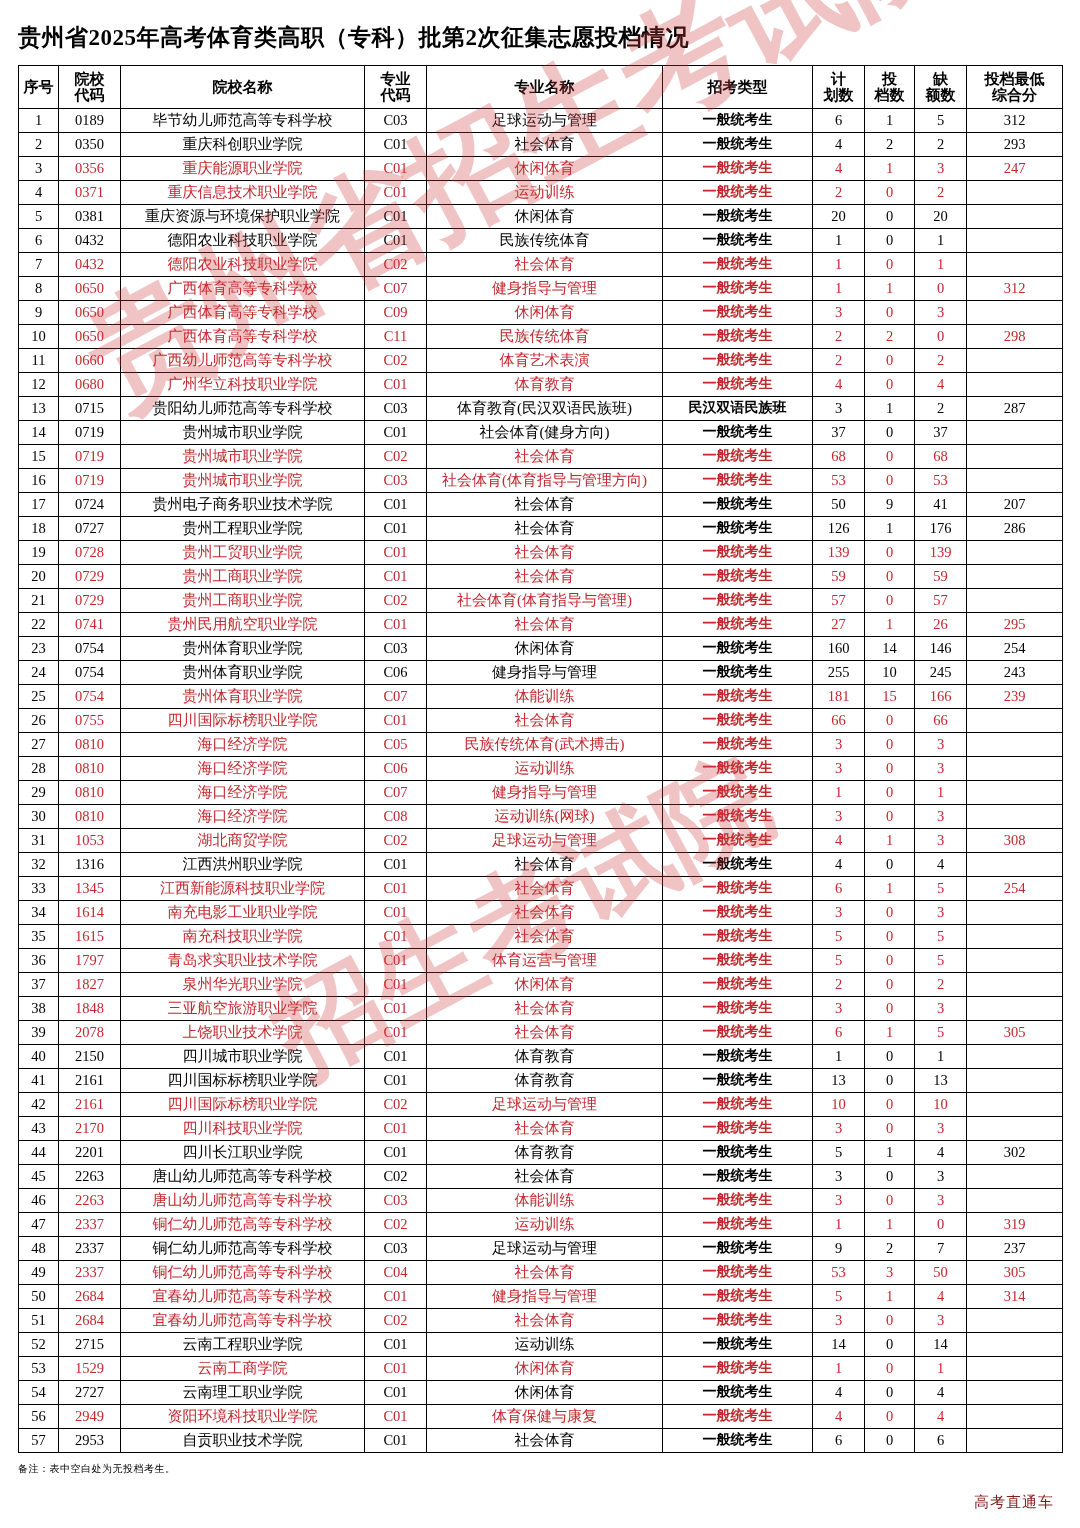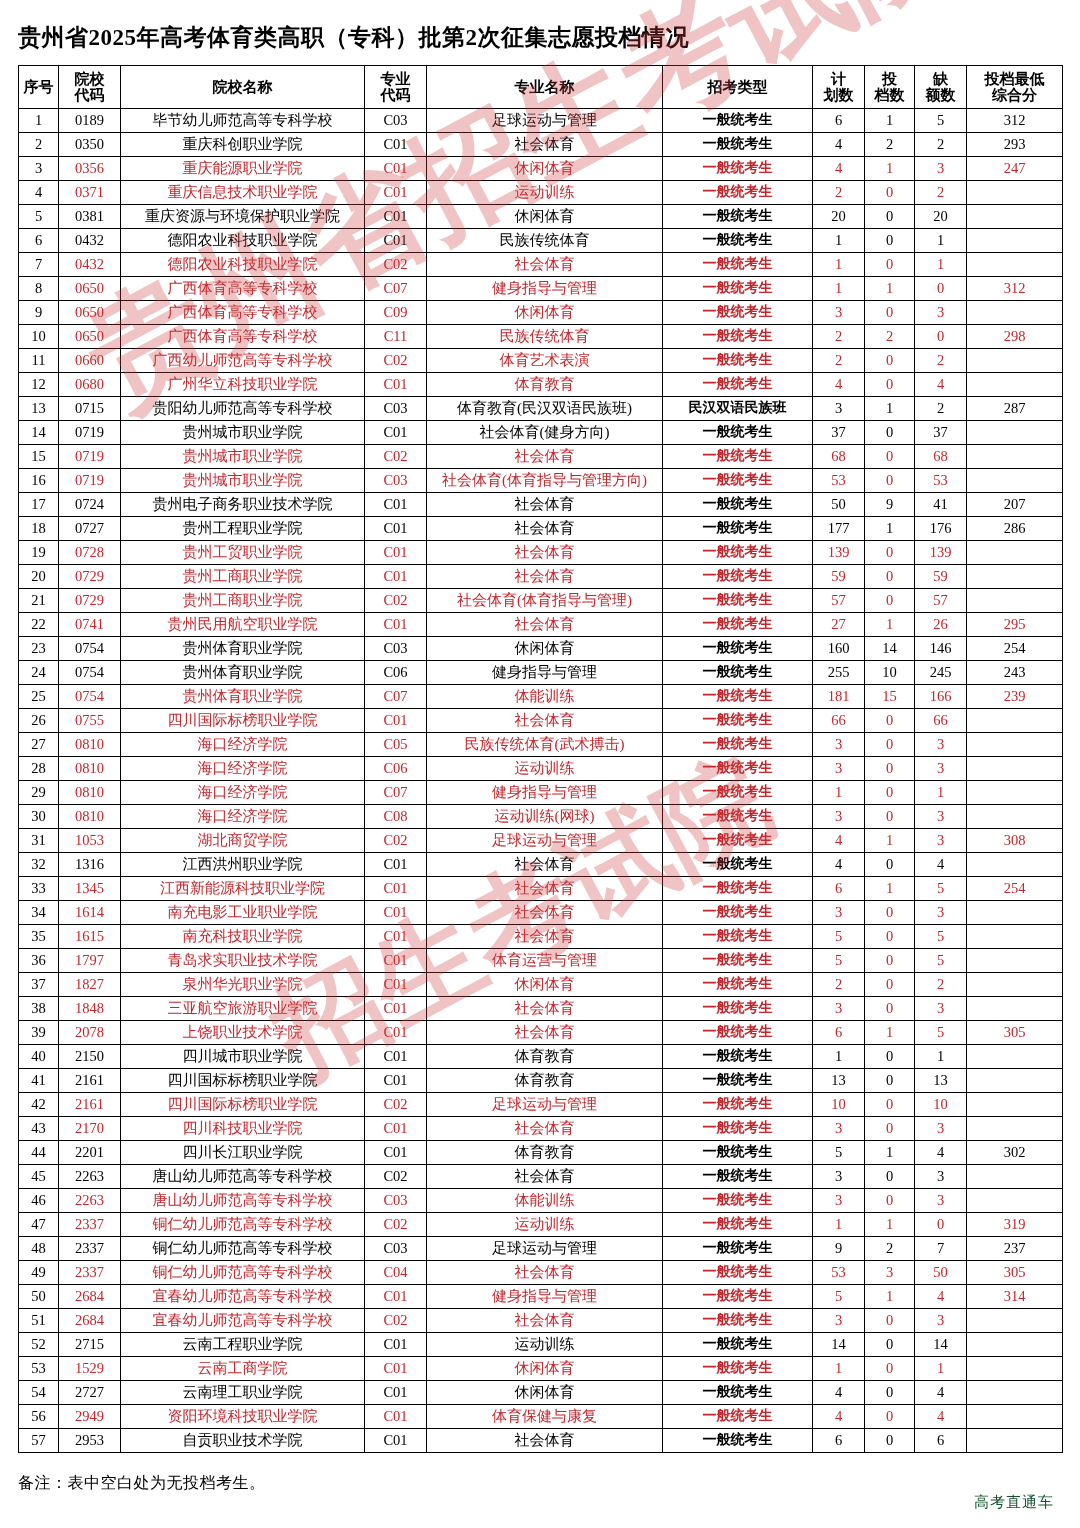--- a/index.html
+++ b/index.html
@@ -68,30 +68,30 @@
   col.c-score  { width: 96px; }
 
   td.num, td.idx, td.code, td.mcode { font-size: 14.5px; }
   td.school, td.major { font-size: 15px; }
   td.type { font-size: 14px; font-weight: bold; }
 
   
   .red { color: #c1272d; }
 
   #note {
-    margin-top: 20px;
-    font-size: 16px;
+    margin-top: 9px;
+    font-size: 10px;
     letter-spacing: .5px;
   }
   #footer-brand {
     position: absolute;
     right: 26px;
     bottom: 16px;
     font-size: 15px;
-    color: #14532d;
+    color: #7f1d1d;
     letter-spacing: 1px;
   }
   
   #watermark {
     position: absolute;
     left: 0; top: 0;
     width: 1080px; height: 1528px;
     pointer-events: none;
     z-index: 5;
   }
@@ -381,21 +381,21 @@
           <td class="num">41</td>
           <td class="num">207</td>
         </tr>
         <tr>
           <td class="idx">18</td>
           <td class="code">0727</td>
           <td class="school">贵州工程职业学院</td>
           <td class="mcode">C01</td>
           <td class="major">社会体育</td>
           <td class="type">一般统考生</td>
-          <td class="num">177</td>
+          <td class="num">126</td>
           <td class="num">1</td>
           <td class="num">176</td>
           <td class="num">286</td>
         </tr>
         <tr>
           <td class="idx">19</td>
           <td class="code red">0728</td>
           <td class="school red">贵州工贸职业学院</td>
           <td class="mcode red">C01</td>
           <td class="major red">社会体育</td>

